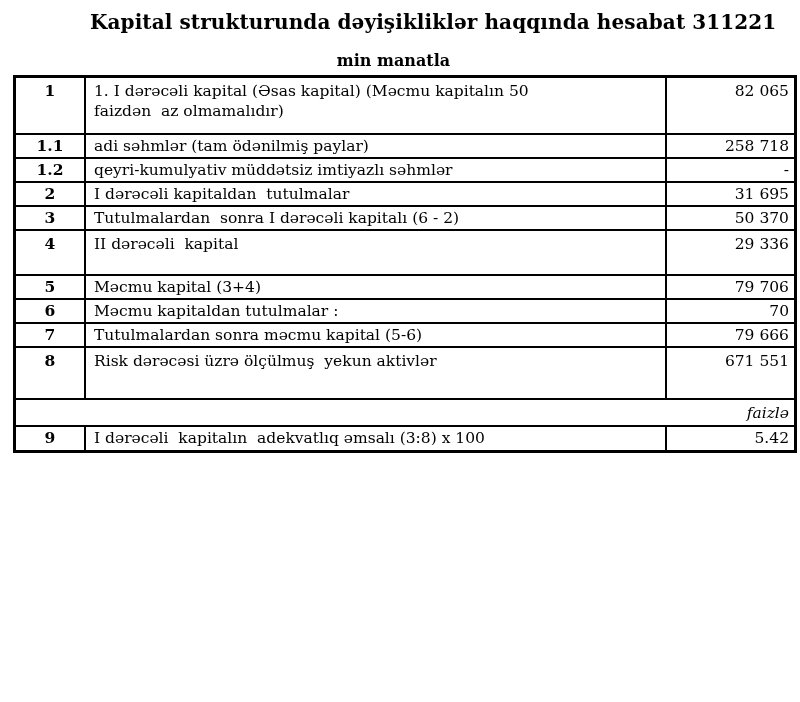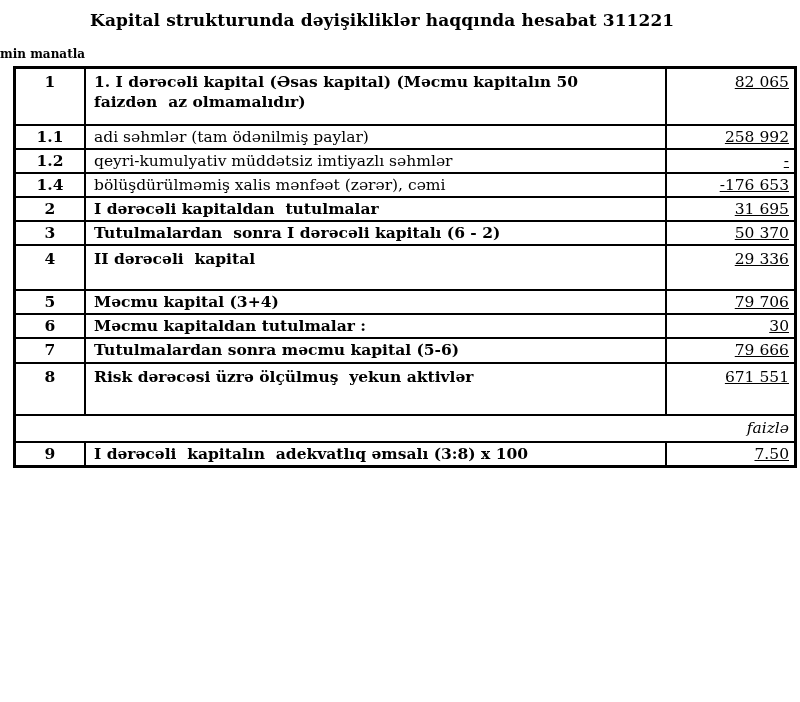--- a/index.html
+++ b/index.html
@@ -3,42 +3,42 @@
 <meta charset="utf-8">
 <style>
   html,body{margin:0;padding:0;}
   body{
     width:800px;height:702px;background:#ffffff;color:#000000;
     font-family:"DejaVu Serif","Liberation Serif",serif;
     overflow:hidden;
   }
   .title{
     margin:10px 0 0 90px;
-    font-size:17px;font-weight:bold;letter-spacing:.1px;
+    font-size:20px;font-weight:bold;letter-spacing:.1px;
   }
   .unit-note{
     margin:17px 13px 5px 0;
-    text-align:left;font-weight:bold;font-size:12px;
+    text-align:center;font-weight:bold;font-size:16px;
   }
   table.report{
     border-collapse:collapse;table-layout:fixed;
     margin-left:13px;width:775px;
     border:3px solid #000;
   }
   td{
     border:2px solid #000;
     font-size:15.5px;line-height:1.3;
     padding:1px 5px;vertical-align:middle;
     overflow:hidden;
   }
   .c-num{width:64px;text-align:center;font-weight:bold;padding:1px 2px;}
   .c-label{width:566px;text-align:left;padding-left:8px;white-space:pre-wrap;}
-  .c-value{width:117px;text-align:right;padding-right:5px;font-weight:normal;text-decoration:underline;}
+  .c-value{width:117px;text-align:right;padding-right:5px;font-weight:normal;}
   tr{height:16px;}
-  tr.strong .c-label{font-weight:bold;}
+  tr.strong .c-label{font-weight:normal;}
   tr.row-tall-a{height:57px;}
   tr.row-tall-b{height:45px;}
   tr.row-tall-c{height:52px;}
   tr.row-tall-a td,tr.row-tall-b td,tr.row-tall-c td{vertical-align:top;padding-top:3px;}
   tr.sep-row{height:27px;}
   .sep-cell{
     text-align:right;font-style:italic;font-weight:normal;
     padding-right:5px;font-size:15.5px;
   }
 </style>
@@ -55,31 +55,26 @@
     <tbody id="rows-main">
         <tr class="strong row-tall-a">
           <td class="c-num">1</td>
           <td class="c-label">1. I dərəcəli kapital (Əsas kapital) (Məcmu kapitalın 50
 faizdən  az olmamalıdır)</td>
           <td class="c-value">82 065</td>
         </tr>
         <tr class="">
           <td class="c-num">1.1</td>
           <td class="c-label">adi səhmlər (tam ödənilmiş paylar)</td>
-          <td class="c-value">258 992</td>
+          <td class="c-value">258 718</td>
         </tr>
         <tr class="">
           <td class="c-num">1.2</td>
           <td class="c-label">qeyri-kumulyativ müddətsiz imtiyazlı səhmlər</td>
           <td class="c-value">-</td>
-        </tr>
-        <tr class="">
-          <td class="c-num">1.4</td>
-          <td class="c-label">bölüşdürülməmiş xalis mənfəət (zərər), cəmi</td>
-          <td class="c-value">-176 653</td>
         </tr>
         <tr class="strong ">
           <td class="c-num">2</td>
           <td class="c-label">I dərəcəli kapitaldan  tutulmalar</td>
           <td class="c-value">31 695</td>
         </tr>
         <tr class="strong ">
           <td class="c-num">3</td>
           <td class="c-label">Tutulmalardan  sonra I dərəcəli kapitalı (6 - 2)</td>
           <td class="c-value">50 370</td>
@@ -90,21 +85,21 @@
           <td class="c-value">29 336</td>
         </tr>
         <tr class="strong ">
           <td class="c-num">5</td>
           <td class="c-label">Məcmu kapital (3+4)</td>
           <td class="c-value">79 706</td>
         </tr>
         <tr class="strong ">
           <td class="c-num">6</td>
           <td class="c-label">Məcmu kapitaldan tutulmalar :</td>
-          <td class="c-value">30</td>
+          <td class="c-value">70</td>
         </tr>
         <tr class="strong ">
           <td class="c-num">7</td>
           <td class="c-label">Tutulmalardan sonra məcmu kapital (5-6)</td>
           <td class="c-value">79 666</td>
         </tr>
         <tr class="strong row-tall-c">
           <td class="c-num">8</td>
           <td class="c-label">Risk dərəcəsi üzrə ölçülmuş  yekun aktivlər</td>
           <td class="c-value">671 551</td>
@@ -112,18 +107,18 @@
       </tbody>
     <tbody>
       <tr class="sep-row">
         <td colspan="3" class="sep-cell">faizlə</td>
       </tr>
     </tbody>
     <tbody id="rows-ratios">
         <tr class="strong ">
           <td class="c-num">9</td>
           <td class="c-label">I dərəcəli  kapitalın  adekvatlıq əmsalı (3:8) x 100</td>
-          <td class="c-value">7.50</td>
+          <td class="c-value">5.42</td>
         </tr>
       </tbody>
   </table>
 
 </div>
 
 </body></html>

